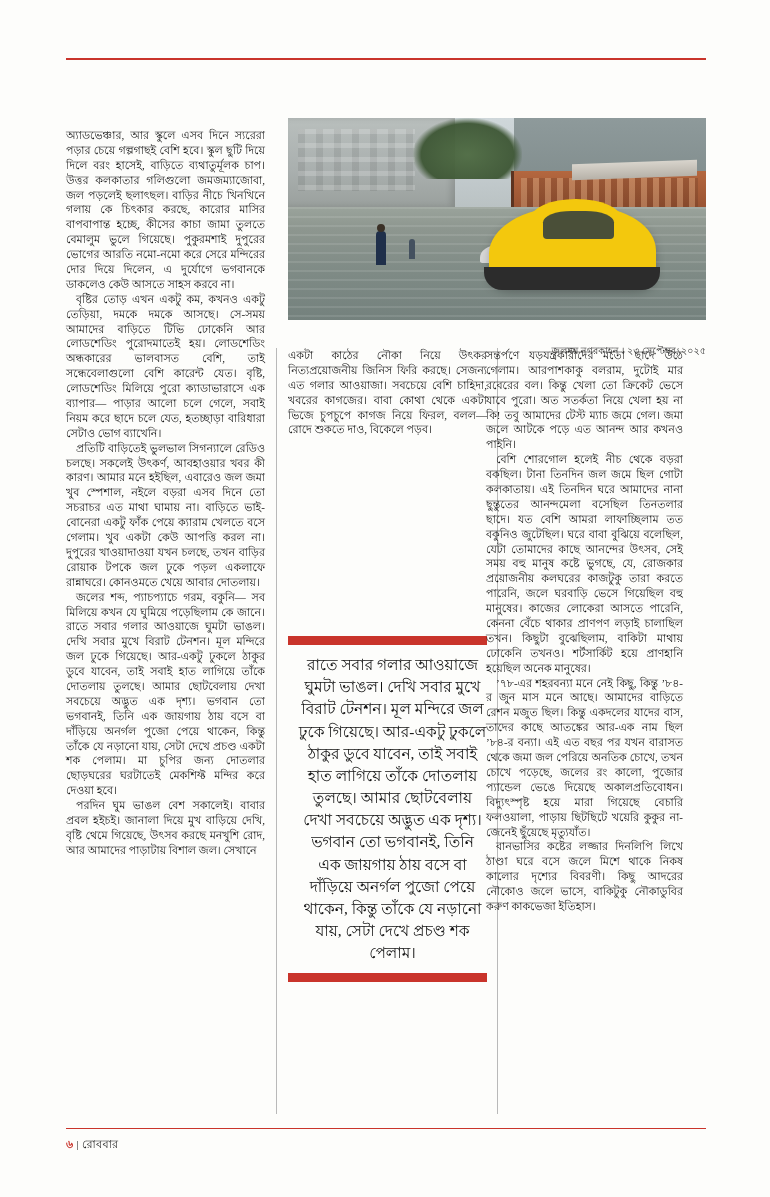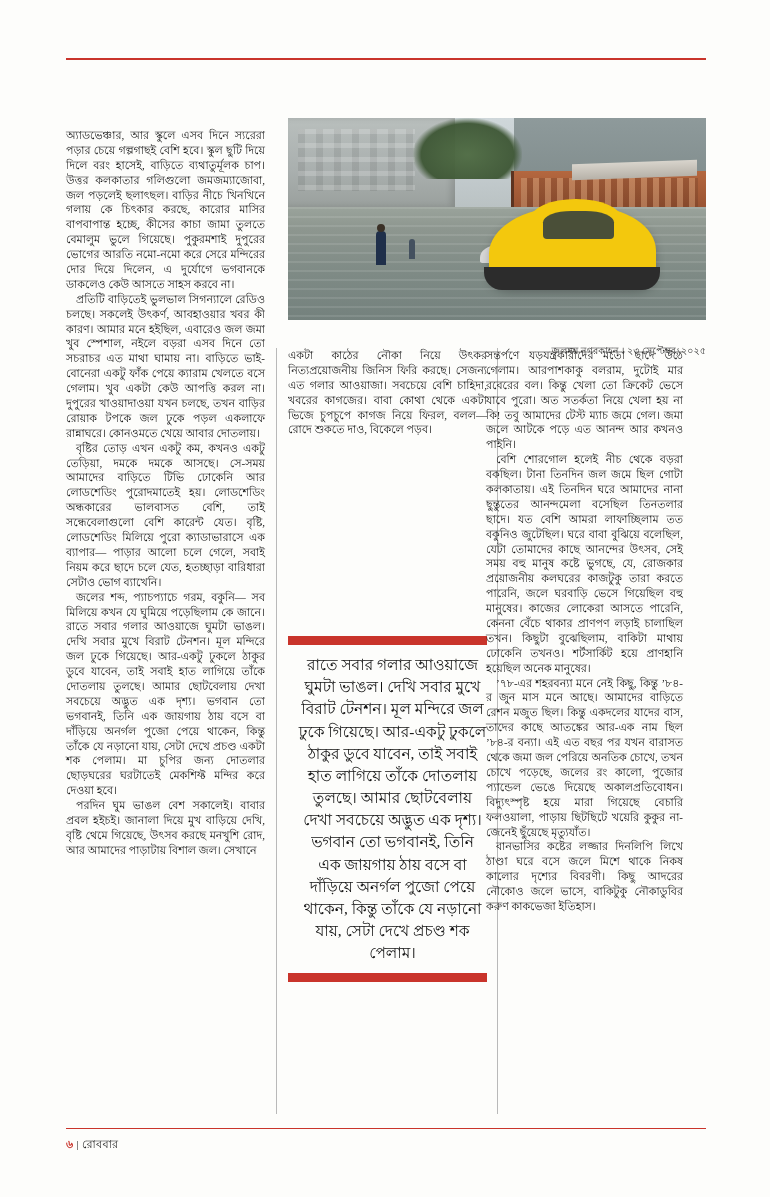--- a/index.html
+++ b/index.html
@@ -247,22 +247,22 @@
     </div>
   </div>
 
   <div class="caption">জলময় নগরকাহন । ২৩ সেপ্টেম্বর, ২০২৫</div>
 
   <div class="colrule" id="rule1"></div>
   <div class="colrule" id="rule2"></div>
 
   <div class="col" id="col1">
     <p class="first">অ্যাডভেঞ্চার, আর স্কুলে এসব দিনে স্যরেরা পড়ার চেয়ে গল্পগাছই বেশি হবে। স্কুল ছুটি দিয়ে দিলে বরং হাসেই, বাড়িতে ব্যথাতুর্মূলক চাপ। উত্তর কলকাতার গলিগুলো জমজম্যাজোবা, জল পড়লেই ছলাৎছল। বাড়ির নীচে খিনখিনে গলায় কে চিৎকার করছে, কারোর মাসির বাপবাপান্ত হচ্ছে, কীসের কাচা জামা তুলতে বেমালুম ভুলে গিয়েছে। পুকুরমশাই দুপুরের ভোগের আরতি নমো-নমো করে সেরে মন্দিরের দোর দিয়ে দিলেন, এ দুর্যোগে ভগবানকে ডাকলেও কেউ আসতে সাহস করবে না।</p>
+    <p>বৃষ্টির তোড় এখন একটু কম, কখনও একটু তেড়িয়া, দমকে দমকে আসছে। সে-সময় আমাদের বাড়িতে টিভি ঢোকেনি আর লোডশেডিং পুরোদমাতেই হয়। লোডশেডিং অন্ধকারের ভালবাসত বেশি, তাই সন্ধেবেলাগুলো বেশি কারেন্ট যেত। বৃষ্টি, লোডশেডিং মিলিয়ে পুরো ক্যাডাভারাসে এক ব্যাপার— পাড়ার আলো চলে গেলে, সবাই নিয়ম করে ছাদে চলে যেত, হতচ্ছাড়া বারিধারা সেটাও ভোগ ব্যাখেনি।</p>
     <p>প্রতিটি বাড়িতেই ভুলভাল সিগন্যালে রেডিও চলছে। সকলেই উৎকর্ণ, আবহাওয়ার খবর কী কারণ। আমার মনে হইছিল, এবারেও জল জমা খুব স্পেশাল, নইলে বড়রা এসব দিনে তো সচরাচর এত মাথা ঘামায় না। বাড়িতে ভাই-বোনেরা একটু ফাঁক পেয়ে ক্যারাম খেলতে বসে গেলাম। খুব একটা কেউ আপত্তি করল না। দুপুরের খাওয়াদাওয়া যখন চলছে, তখন বাড়ির রোয়াক টপকে জল ঢুকে পড়ল একলাফে রান্নাঘরে। কোনওমতে খেয়ে আবার দোতলায়।</p>
-    <p>বৃষ্টির তোড় এখন একটু কম, কখনও একটু তেড়িয়া, দমকে দমকে আসছে। সে-সময় আমাদের বাড়িতে টিভি ঢোকেনি আর লোডশেডিং পুরোদমাতেই হয়। লোডশেডিং অন্ধকারের ভালবাসত বেশি, তাই সন্ধেবেলাগুলো বেশি কারেন্ট যেত। বৃষ্টি, লোডশেডিং মিলিয়ে পুরো ক্যাডাভারাসে এক ব্যাপার— পাড়ার আলো চলে গেলে, সবাই নিয়ম করে ছাদে চলে যেত, হতচ্ছাড়া বারিধারা সেটাও ভোগ ব্যাখেনি।</p>
     <p>জলের শব্দ, প্যাচপ্যাচে গরম, বকুনি— সব মিলিয়ে কখন যে ঘুমিয়ে পড়েছিলাম কে জানে। রাতে সবার গলার আওয়াজে ঘুমটা ভাঙল। দেখি সবার মুখে বিরাট টেনশন। মূল মন্দিরে জল ঢুকে গিয়েছে। আর-একটু ঢুকলে ঠাকুর ডুবে যাবেন, তাই সবাই হাত লাগিয়ে তাঁকে দোতলায় তুলছে। আমার ছোটবেলায় দেখা সবচেয়ে অদ্ভুত এক দৃশ্য। ভগবান তো ভগবানই, তিনি এক জায়গায় ঠায় বসে বা দাঁড়িয়ে অনর্গল পুজো পেয়ে থাকেন, কিন্তু তাঁকে যে নড়ানো যায়, সেটা দেখে প্রচণ্ড একটা শক পেলাম। মা চুপির জন্য দোতলার ছোড়ঘরের ঘরটাতেই মেকশিফ্ট মন্দির করে দেওয়া হবে।</p>
     <p>পরদিন ঘুম ভাঙল বেশ সকালেই। বাবার প্রবল হইচই। জানালা দিয়ে মুখ বাড়িয়ে দেখি, বৃষ্টি থেমে গিয়েছে, উৎসব করছে মনখুশি রোদ, আর আমাদের পাড়াটায় বিশাল জল। সেখানে</p>
   </div>
 
   <div class="col" id="col2">
     <p class="first">একটা কাঠের নৌকা নিয়ে উৎকর নিত্যপ্রয়োজনীয় জিনিস ফিরি করছে। সেজন্য এত গলার আওয়াজা। সবচেয়ে বেশি চাহিদা, খবরের কাগজের। বাবা কোথা থেকে একটা ভিজে চুপচুপে কাগজ নিয়ে ফিরল, বলল— রোদে শুকতে দাও, বিকেলে পড়ব।</p>
   </div>
 
   <div class="pullquote">
     <div class="pq-bar"></div>

